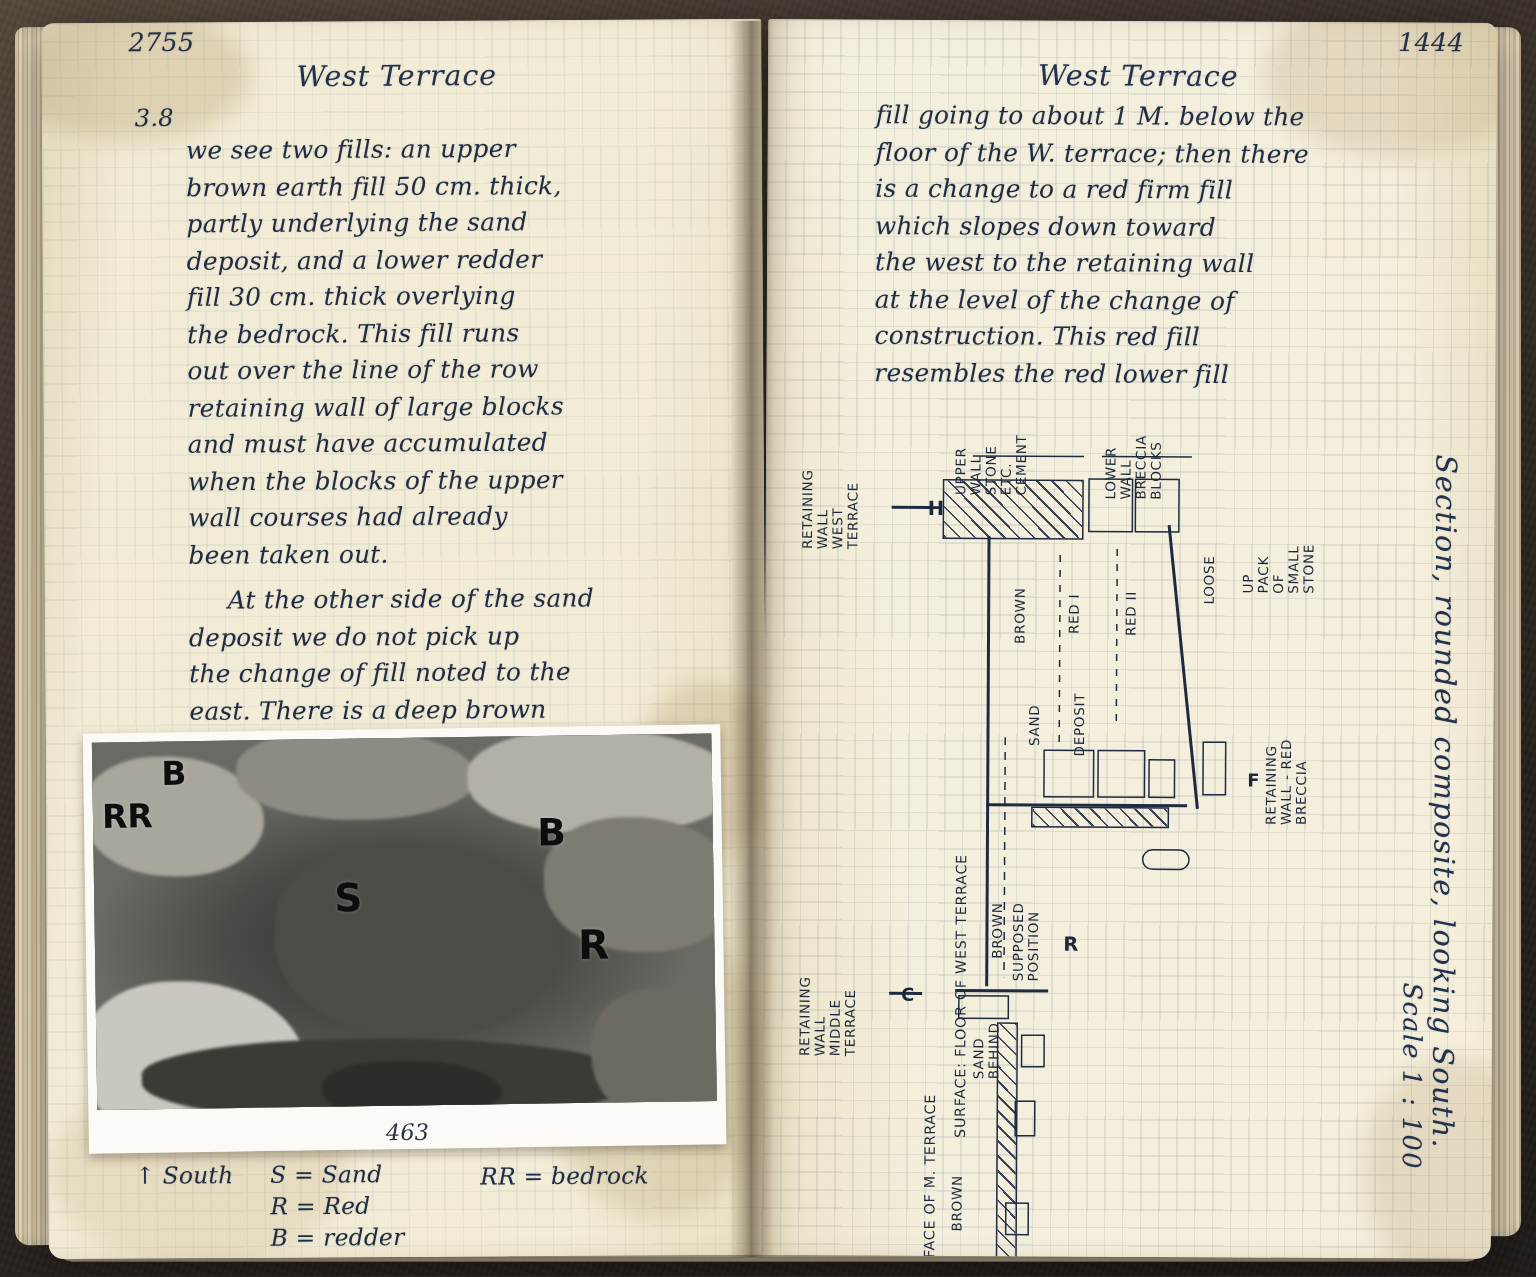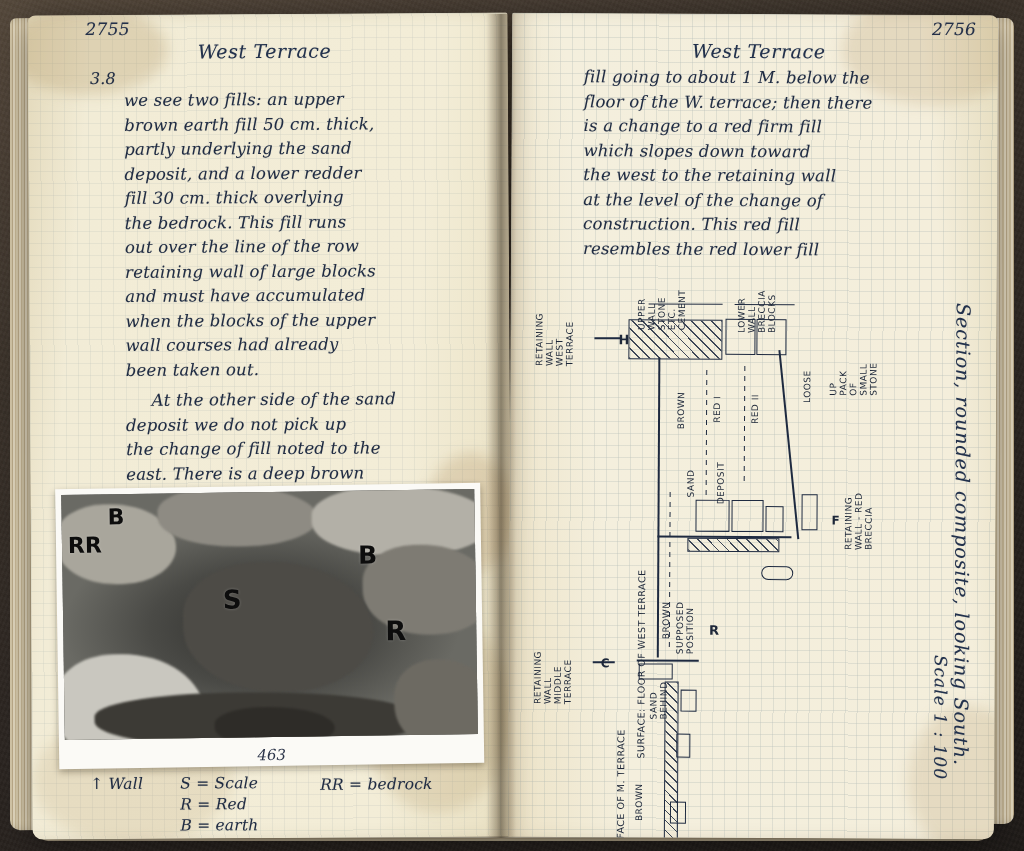--- a/index.html
+++ b/index.html
@@ -319,34 +319,34 @@
             <div class="ph-label" style="left:46px;top:10px;">B</div>
             <div class="ph-label" style="left:6px;top:38px;">RR</div>
             <div class="ph-label" style="left:160px;top:92px;font-size:26px;">S</div>
             <div class="ph-label" style="left:296px;top:50px;font-size:25px;">B</div>
             <div class="ph-label" style="left:322px;top:125px;font-size:27px;">R</div>
           </div>
           <div class="photo-caption">463</div>
         </div>
 
         <div class="legend hw" id="legend-block">
-            <div class="row" style="position: absolute; left: 0px; top: 0px;">↑ Wall</div>
-            <div class="row" style="position: absolute; left: 90px; top: 0px;">S = Scale</div>
+            <div class="row" style="position: absolute; left: 0px; top: 0px;">↑ South</div>
+            <div class="row" style="position: absolute; left: 90px; top: 0px;">S = Sand</div>
             <div class="row" style="position: absolute; left: 90px; top: 21px;">R = Red</div>
-            <div class="row" style="position: absolute; left: 90px; top: 42px;">B = earth</div>
+            <div class="row" style="position: absolute; left: 90px; top: 42px;">B = redder</div>
             <div class="row" style="position: absolute; left: 230px; top: 2px;">RR = bedrock</div>
           </div>
       </div>
 
       <div class="page page-right">
         <div class="grid"></div>
         <div class="stain" style="left:330px;top:-20px;width:180px;height:110px;background:rgba(172,142,92,.22)"></div>
         <div class="stain" style="left:400px;top:690px;width:120px;height:150px;background:rgba(170,140,90,.20)"></div>
 
-        <div class="pagenum hw" style="right:22px;top:6px;">2756</div>
+        <div class="pagenum hw" style="right:22px;top:6px;">1444</div>
 
         <div class="title hw" style="left:180px;top:28px;">West Terrace</div>
 
         <div class="para hw lines" id="right-body" style="left:72px;top:56px;width:400px;">
             <div>fill going to about 1 M. below the</div>
             <div>floor of the W. terrace; then there</div>
             <div>is a change to a red firm fill</div>
             <div>which slopes down toward</div>
             <div>the west to the retaining wall</div>
             <div>at the level of the change of</div>

